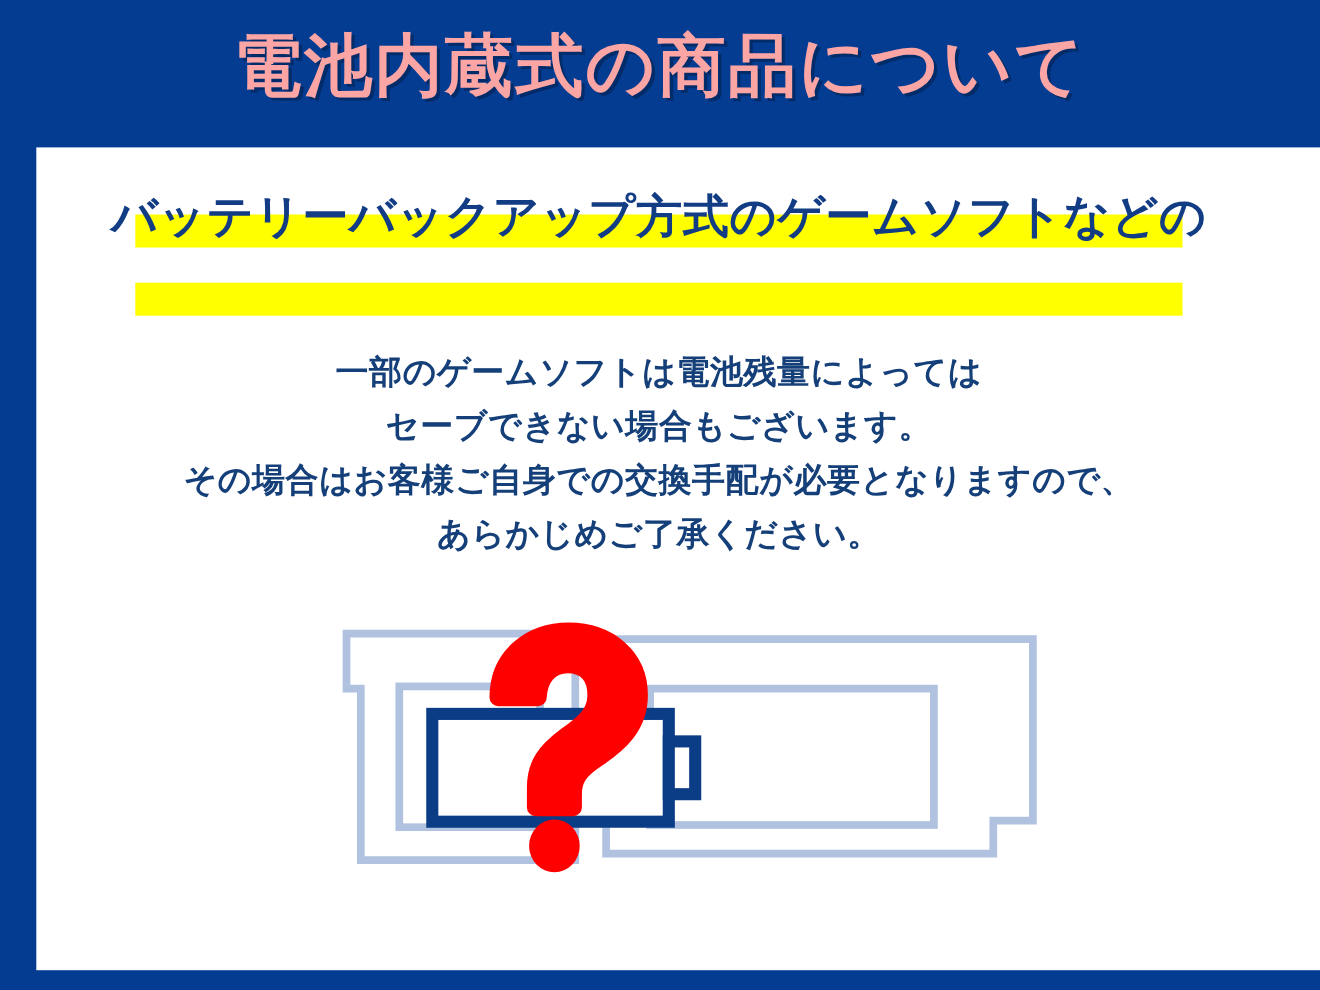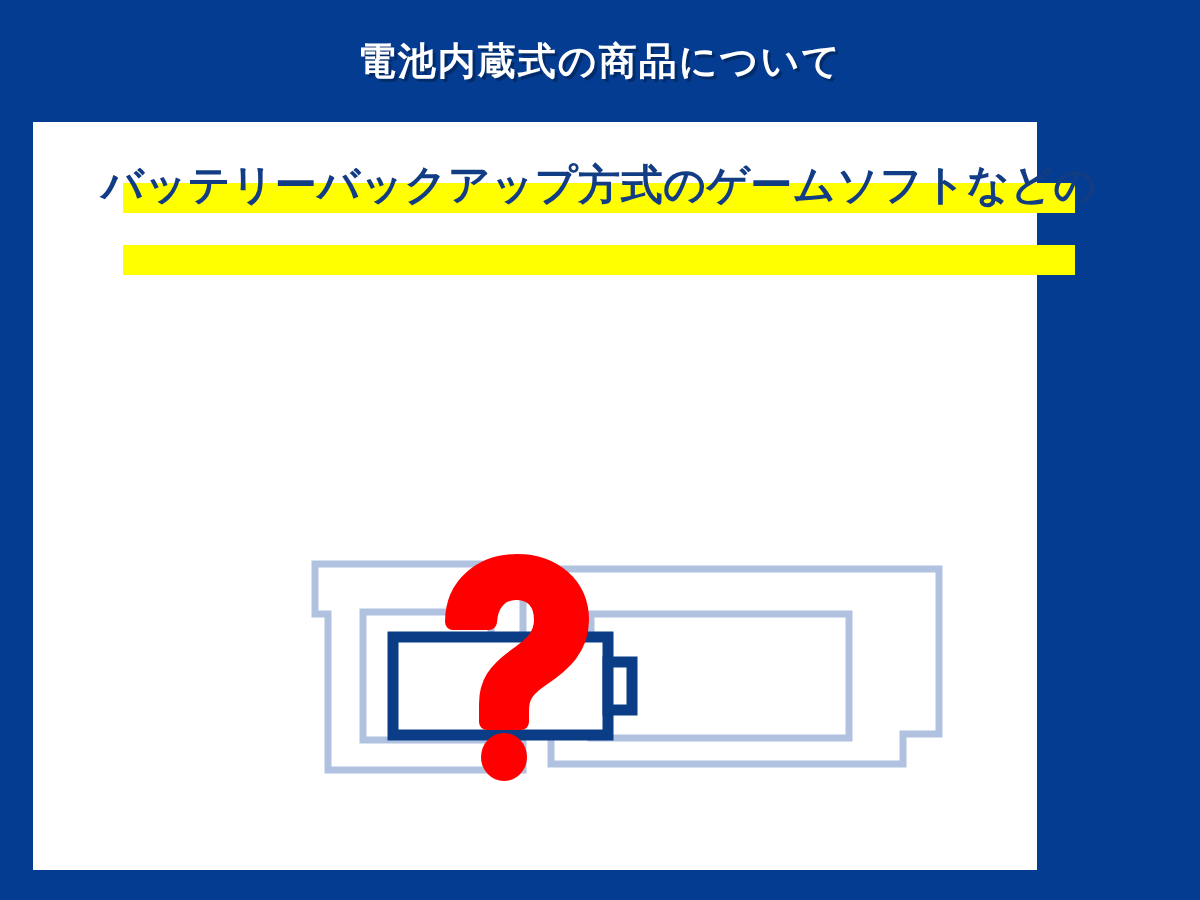--- a/index.html
+++ b/index.html
@@ -27,35 +27,35 @@
     position: absolute;
     left: 0;
     top: 0;
     width: 1200px;
     height: 122px;
     display: flex;
     align-items: center;
     justify-content: center;
   }
   .title-text {
-    color: #ffffff;
-    font-size: 38px;
+    color: #fca5a5;
+    font-size: 62px;
     font-weight: bold;
     letter-spacing: 2px;
     line-height: 1;
     text-shadow: 3px 3px 0 rgba(0,0,0,0.28);
     white-space: nowrap;
   }
 
   
   .panel {
     position: absolute;
     left: 33px;
-    top: 122px;
-    width: 1004px;
+    top: 134px;
+    width: 1168px;
     height: 748px;
     background: #FFFFFF;
   }
 
   
   .headline {
     position: absolute;
     left: 0;
     top: 32px;
     width: 1132px;
@@ -130,20 +130,26 @@
     <div class="headline">
       <div class="headline-line">
         <span class="hl-band"></span>
         <span class="hl-text">バッテリーバックアップ方式のゲームソフトなどの</span>
       </div>
       <div class="headline-line">
         <span class="hl-band"></span>
       </div>
     </div>
 
+    <div class="body-copy">
+      <div class="body-line">一部のゲームソフトは電池残量によっては</div>
+      <div class="body-line">セーブできない場合もございます。</div>
+      <div class="body-line">その場合はお客様ご自身での交換手配が必要となりますので、</div>
+      <div class="body-line">あらかじめご了承ください。</div>
+    </div>
 
     <div class="illustration">
       <svg viewBox="0 0 660 230" xmlns="http://www.w3.org/2000/svg">
 
         <g>
           <path d="M 27 12 L 222 12 L 222 218 L 27 218 L 27 62 L 14 62 L 14 12 Z" fill="none" stroke="#B0C2E0" stroke-width="7" stroke-linejoin="miter"></path>
           <rect x="62" y="60" width="128" height="128" fill="none" stroke="#B0C2E0" stroke-width="7"></rect>
         </g>
 
         <g>

